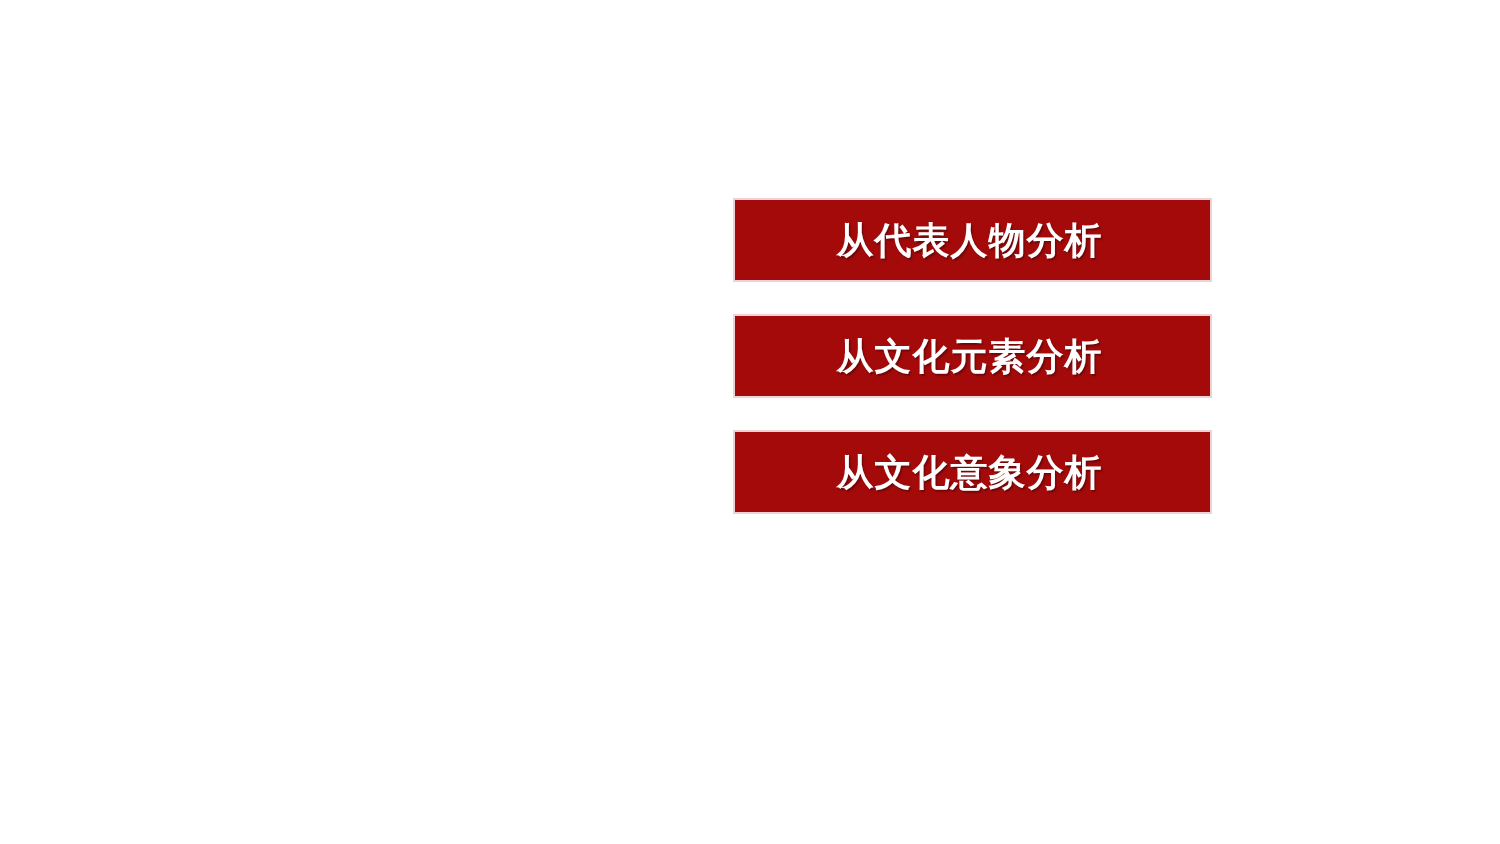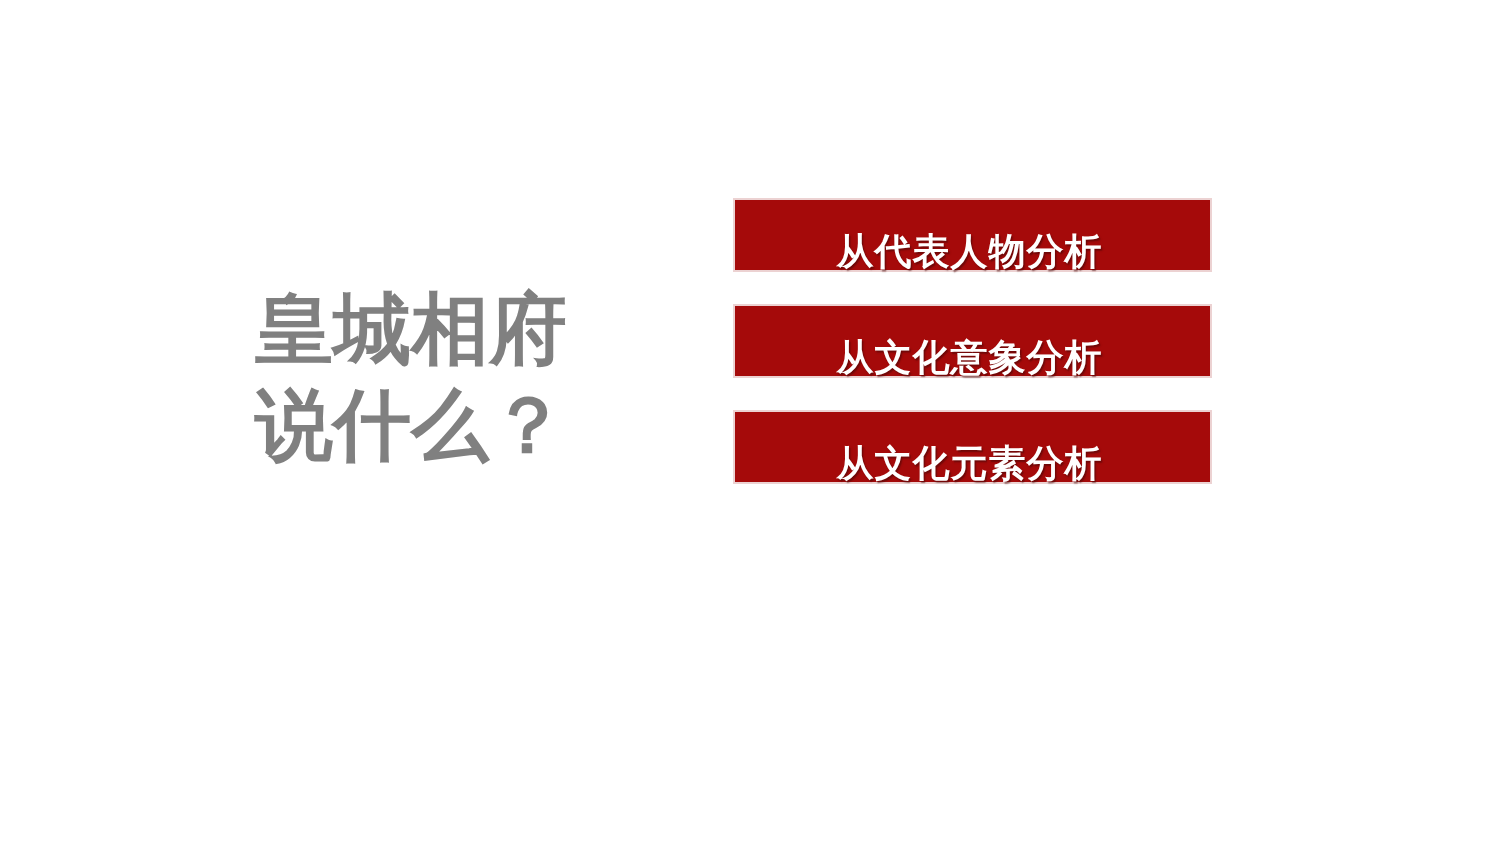--- a/index.html
+++ b/index.html
@@ -47,59 +47,55 @@
     width: 479px;
     display: flex;
     flex-direction: column;
     gap: 32px;
   }
 
   .bar {
     position: relative;
     box-sizing: border-box;
     width: 479px;
-    height: 74px;
+    height: 84px;
     background: #a50a0a;
     border: 2px solid #ecd2d2;
     display: flex;
-    align-items: flex-end;
+    align-items: center;
     justify-content: center;
   }
 
   .bar-label {
     color: #ffffff;
     font-size: 37px;
     font-weight: 700;
     line-height: 1;
     letter-spacing: 1px;
     text-shadow: 1.5px 1.5px 1.5px rgba(70, 8, 8, 0.55);
     white-space: nowrap;
     transform: translateX(-3px);
   }
 </style>
 </head>
 <body>
 
 <div class="slide">
 
-  <div class="heading">
-    <span class="heading-line">皇城相府</span>
-    <span class="heading-line">说什么？</span>
-  </div>
 
   <div class="bar-stack">
 
     <div class="bar">
       <span class="bar-label">从代表人物分析</span>
     </div>
 
 
     <div class="bar">
-      <span class="bar-label">从文化意象分析</span>
+      <span class="bar-label">从文化元素分析</span>
     </div>
 
     <div class="bar">
-      <span class="bar-label">从文化元素分析</span>
+      <span class="bar-label">从文化意象分析</span>
     </div>
 
   </div>
 
 </div>
 
 </body></html>

